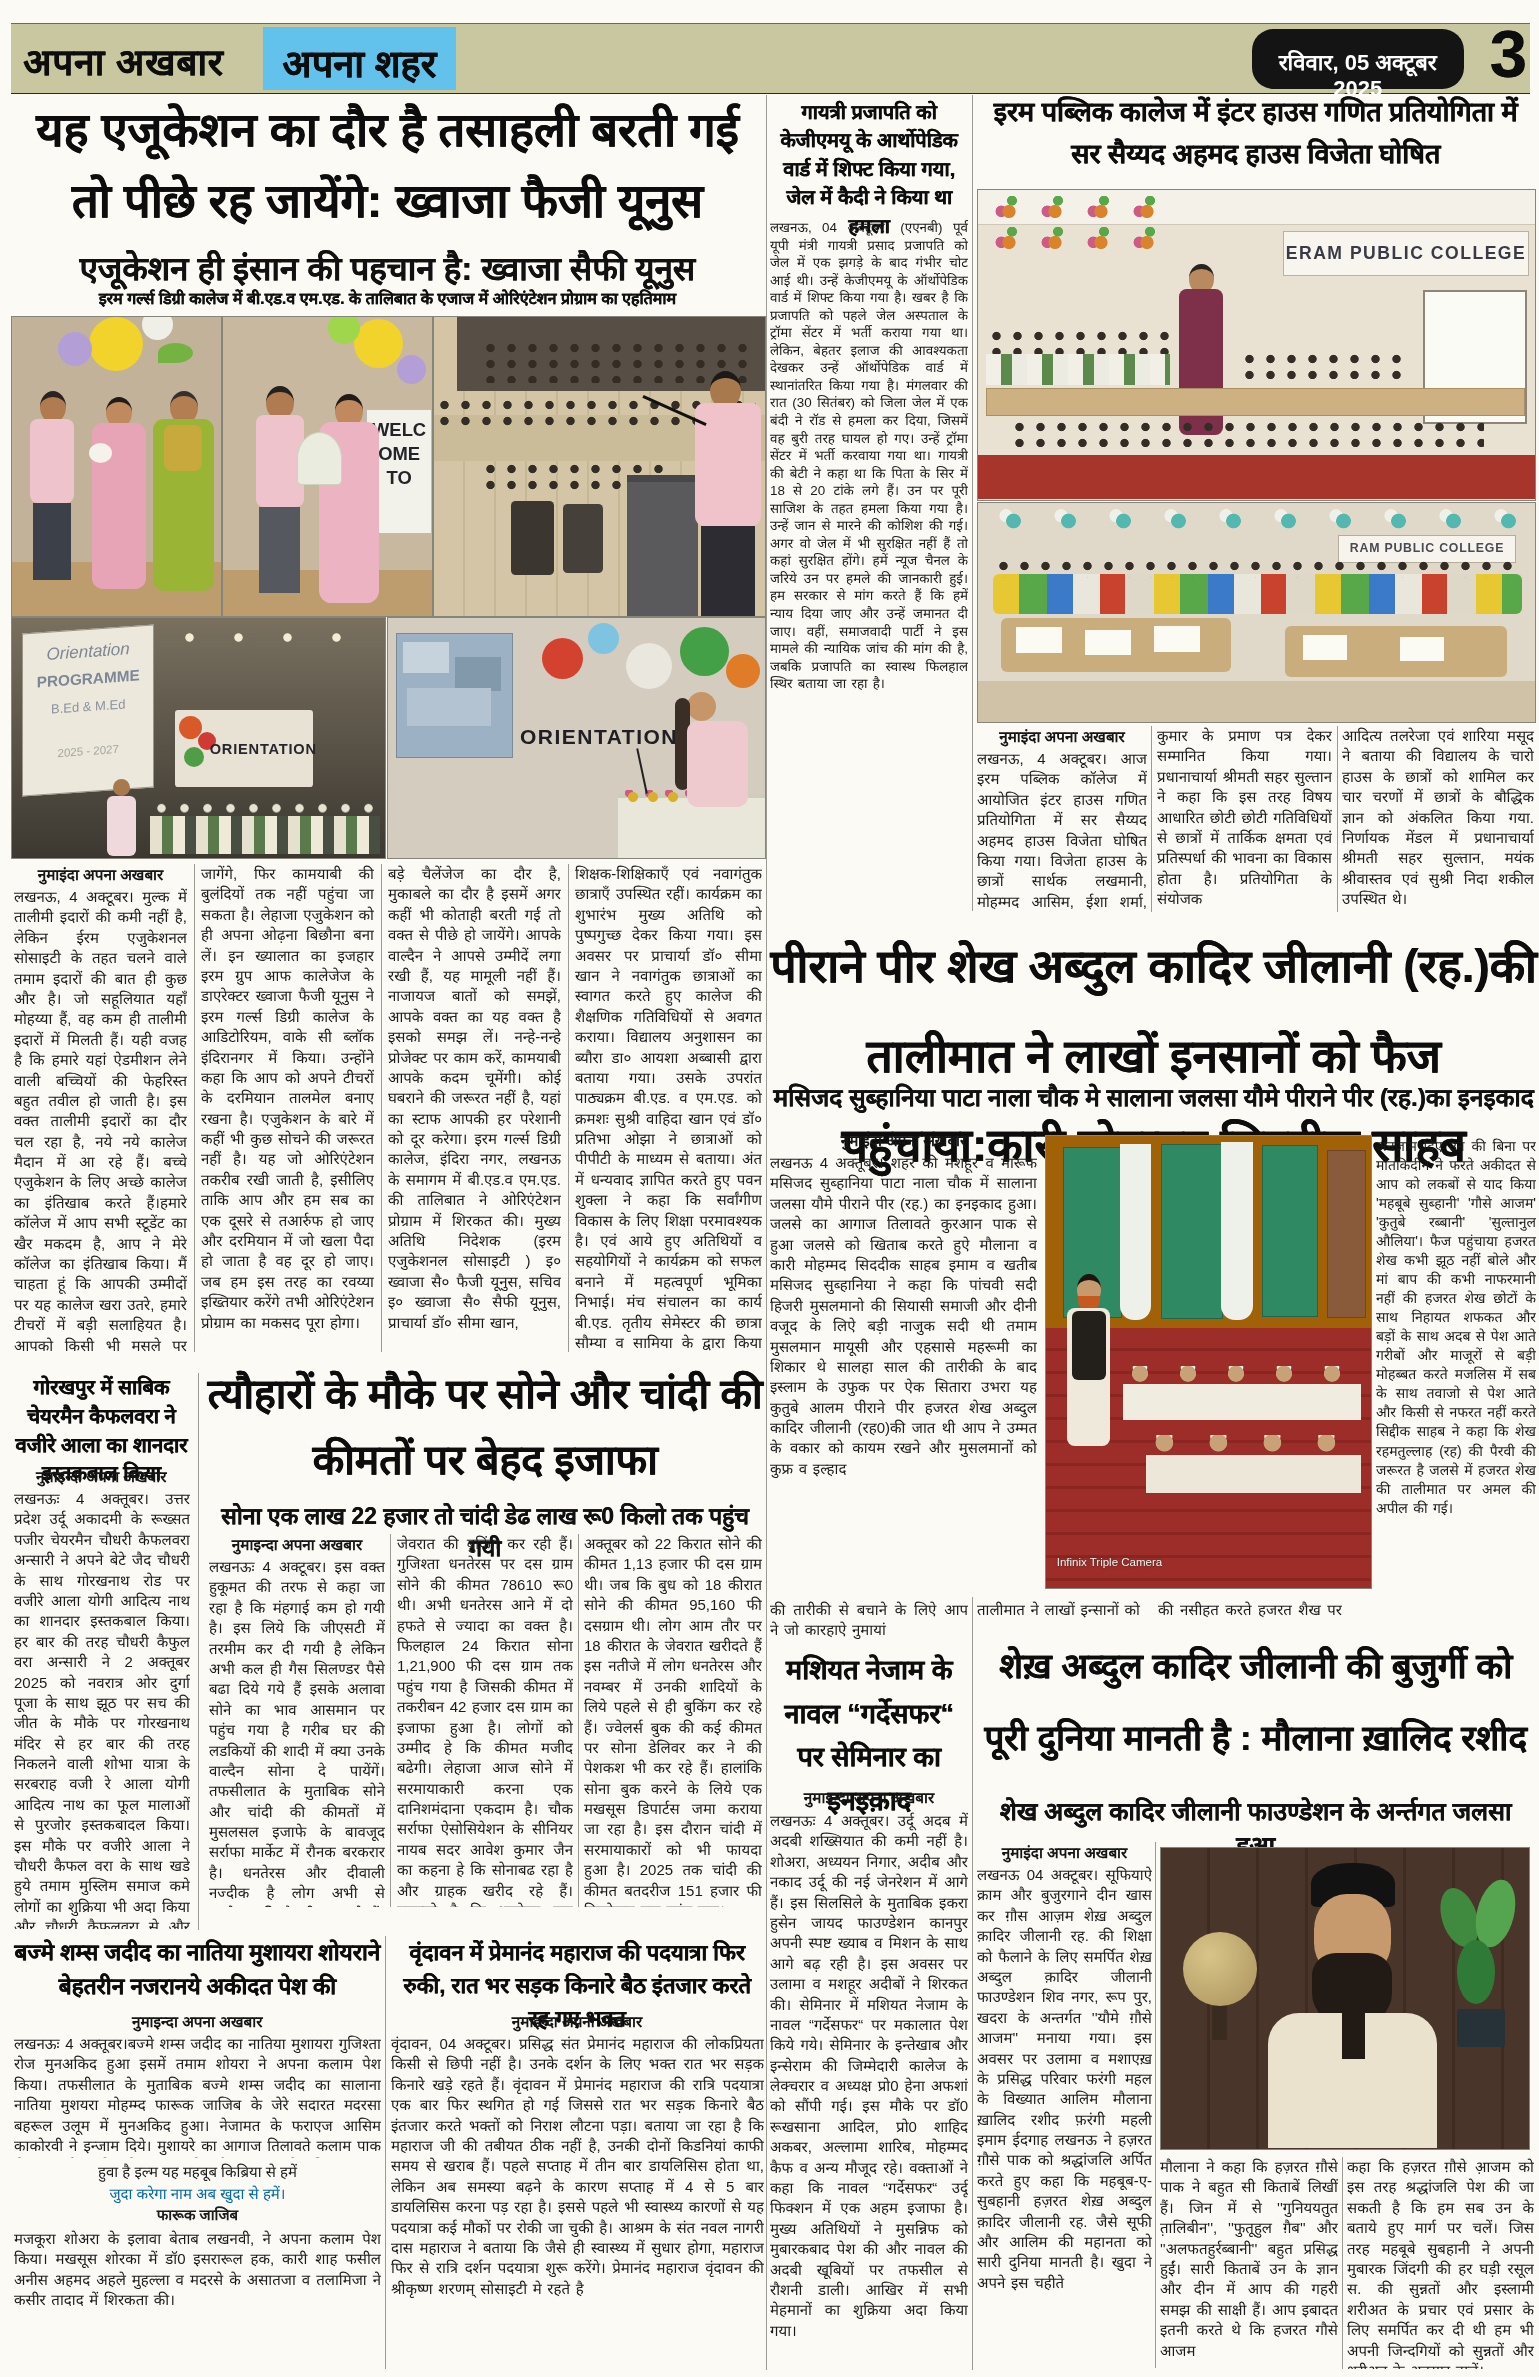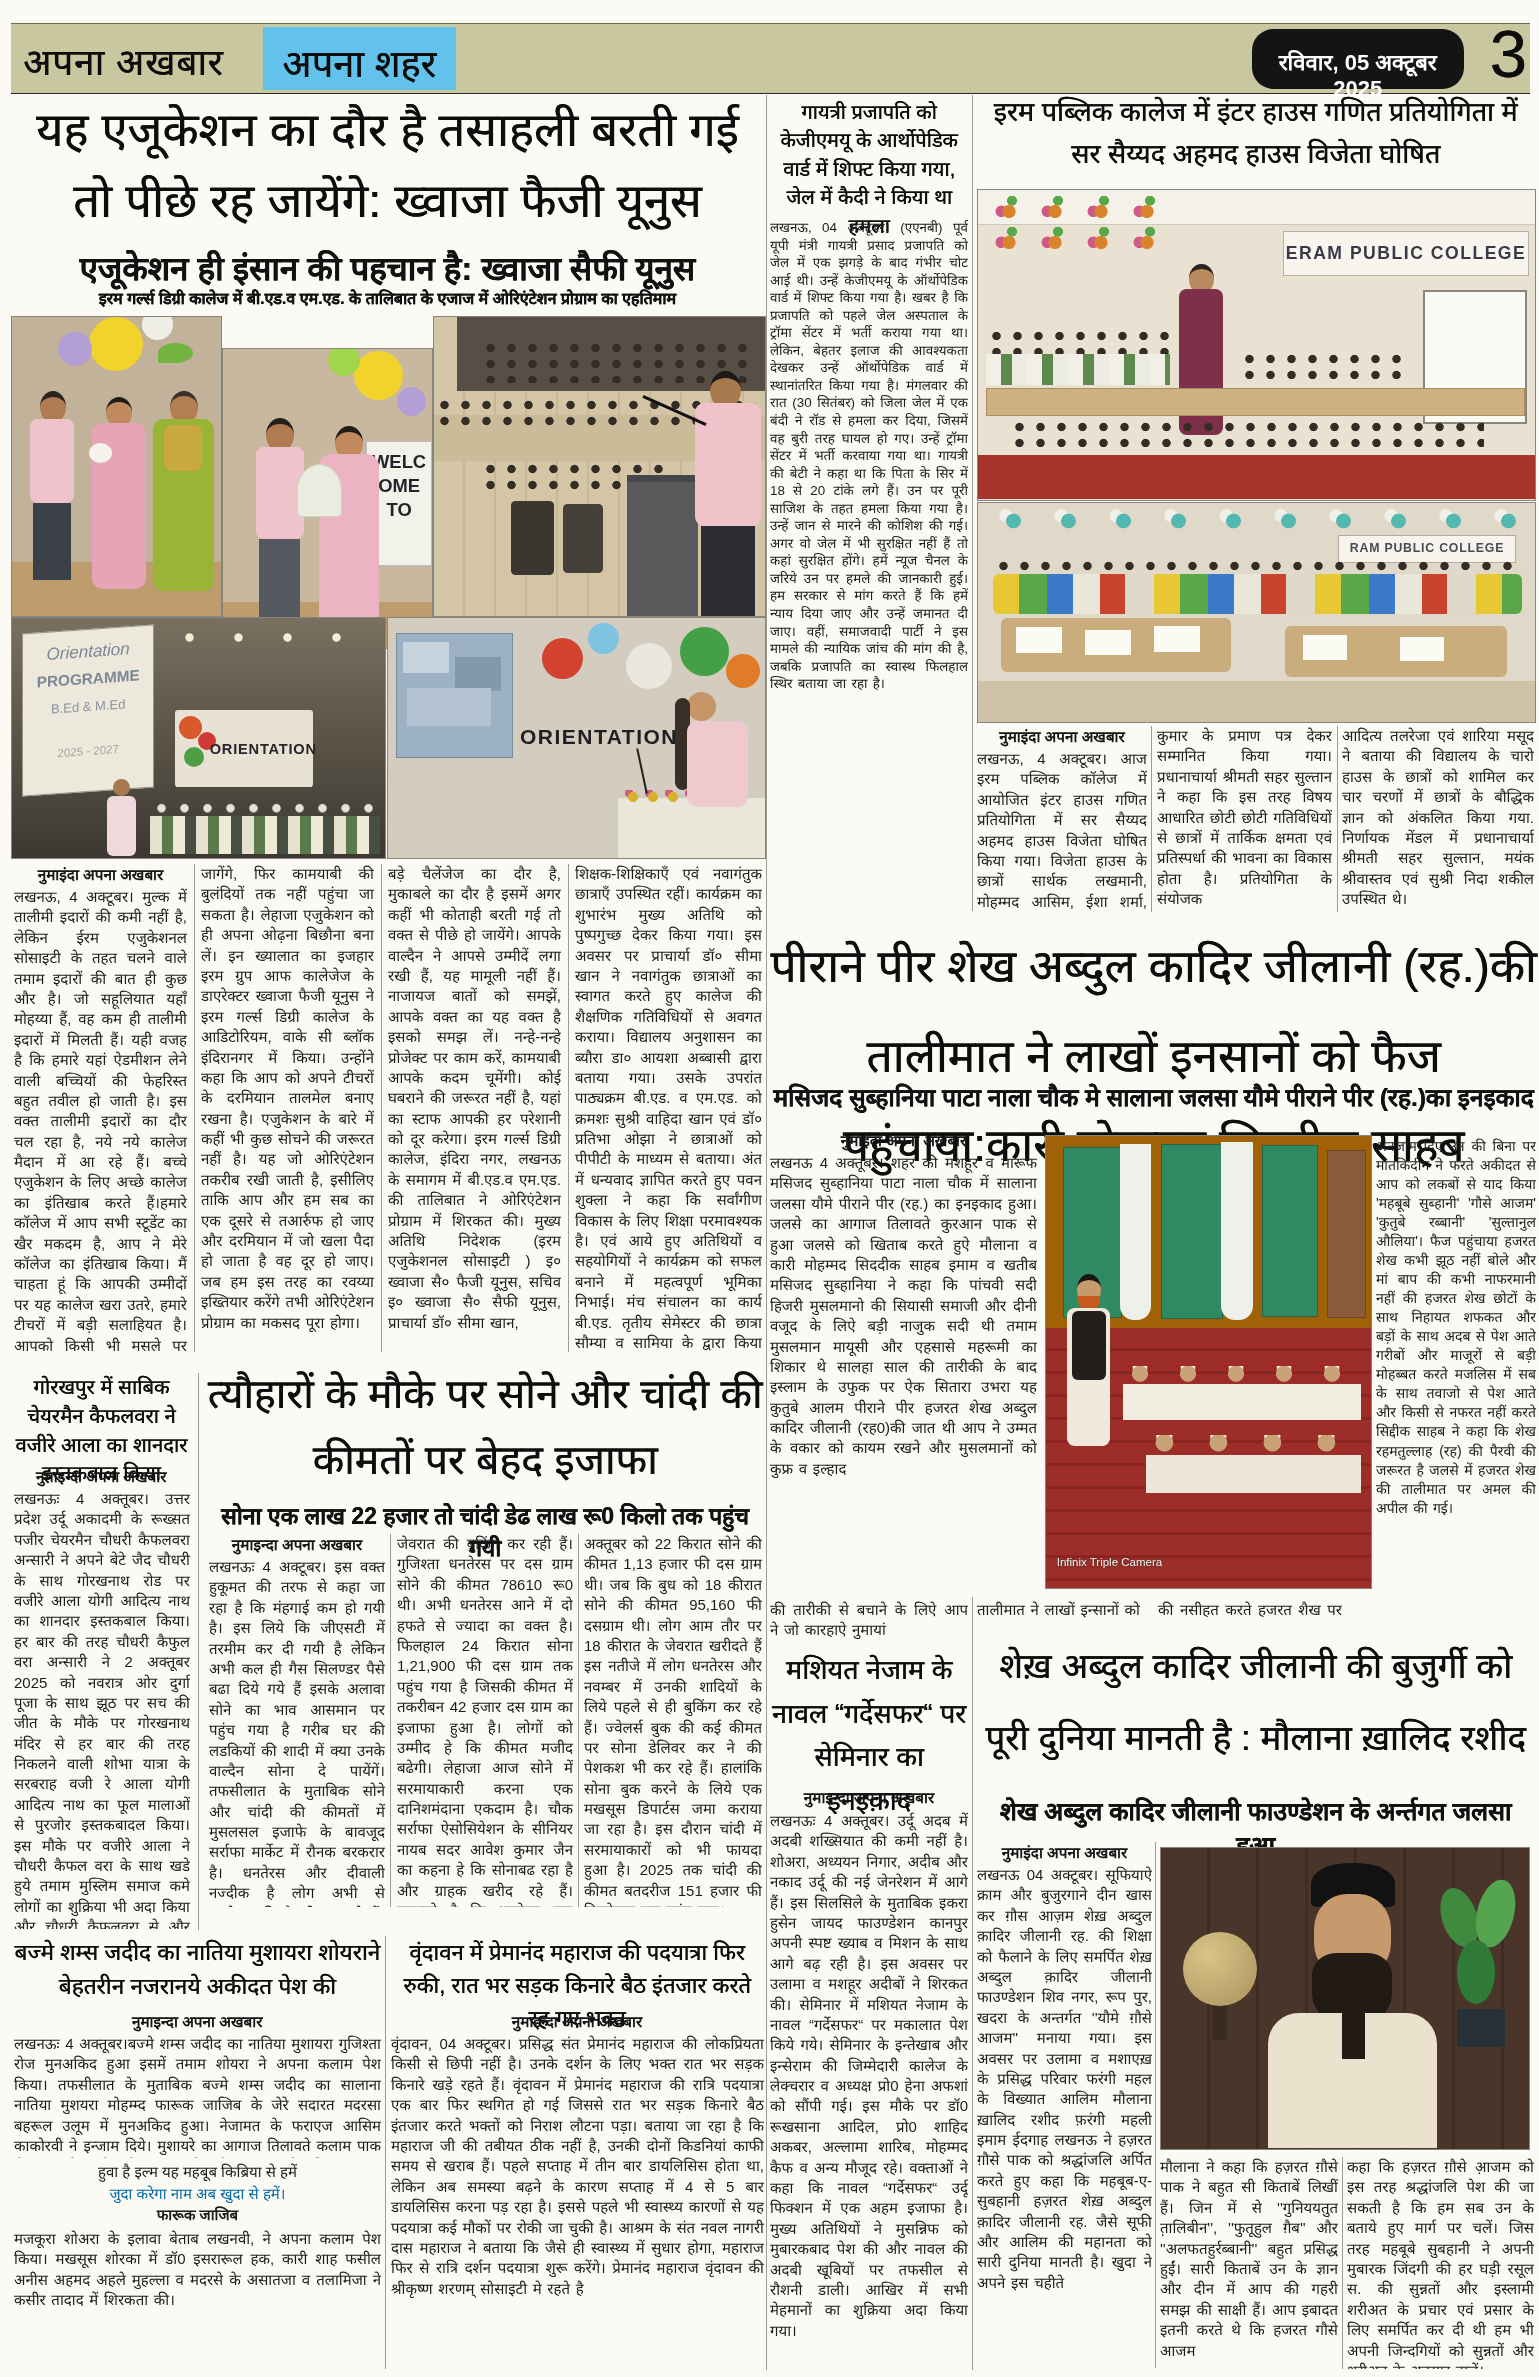--- a/index.html
+++ b/index.html
@@ -1,19 +1,19 @@
 <!DOCTYPE html>
 <html lang="hi" style="font-size:12.3px"><head>
 <meta charset="utf-8">
 <style>
   html,body{margin:0;padding:0;background:#e9e7e0;}
   #page{position:relative;width:1540px;height:2377px;background:#fbfaf5;
         font-family:"Liberation Sans","DejaVu Sans",sans-serif;color:#1c1c1c;}
   .c{position:absolute;}
-  .hd{font-weight:400;color:#0d0d0d;text-align:center;text-shadow:0.5px 0 #0d0d0d;}
+  .hd{font-weight:700;color:#0d0d0d;text-align:center;text-shadow:0.5px 0 #0d0d0d;}
   .sub{font-weight:800;color:#111;text-align:center;text-shadow:0.3px 0 #111;}
   .by{font-weight:700;text-align:center;color:#151515;font-size:15.3px;}
   .bt{font-size:15px;line-height:1.36;text-align:justify;color:#1b1b1b;overflow:hidden;word-spacing:1.5px;}
   .vr{position:absolute;width:0.8px;background:#9b9b93;}
   .hr{position:absolute;height:1.5px;background:#17171
 4;}
   .ph{position:absolute;overflow:hidden;border:0.8px solid #85857c;background:#c9bca3;}
   .heads{background-image:radial-gradient(circle,#342d26 3.8px,transparent 4.6px);background-size:21px 16px;}
   .heads2{background-image:radial-gradient(circle,#e8e2d2 3.8px,transparent 4.6px);background-size:23px 18.4px;}
   .wood{background:repeating-linear-gradient(90deg,#d3c5a6 0 29px,#c6b795 29px 31px);}
@@ -58,21 +58,21 @@
       <div class="c" style="left:3.1px;top:26px;width:54px;height:166px;border-radius:10.7px;background:#e7a4b6;"></div>
       <div class="c" style="left:0px;top:46px;width:23px;height:20px;border-radius:50%;background:#f4f2ea;"></div>
     </div>
     <div class="c" style="left:140px;top:74px;width:64px;height:199px;">
       <div class="c" style="left:18.4px;top:0;width:28px;height:28px;border-radius:50%;background:#b27e52;border-top:5.4px solid #35302c;"></div>
       <div class="c" style="left:1.5px;top:28px;width:61px;height:172px;border-radius:10.7px;background:#9ab435;"></div>
       <div class="c" style="left:12.3px;top:34px;width:38px;height:46px;border-radius:7.7px;background:#c8a93e;"></div>
     </div>
   </div>
 
-  <div class="ph" style="left:222px;top:316px;width:209px;height:299px;background:#c8b89f;margin-top:32px;">
+  <div class="ph" style="left:222px;top:316px;width:209px;height:299px;background:#c8b89f;">
     <div class="c" style="left:100px;top:-4.6px;width:107px;height:92px;">
       <div class="c" style="left:31px;top:6.1px;width:49px;height:49px;border-radius:50%;background:#f2d32b;"></div>
       <div class="c" style="left:4.6px;top:0px;width:32px;height:32px;border-radius:50%;background:#9fd64c;"></div>
       <div class="c" style="left:74px;top:43px;width:29px;height:29px;border-radius:50%;background:#b39fd6;"></div>
     </div>
     <div class="c" style="left:143px;top:92px;width:64px;height:123px;background:#f2f1ea;border:0.8px solid #bbb;">
       <div class="c" style="left:4.6px;top:7.7px;width:55px;font-size:18.4px;font-weight:900;color:#23232a;line-height:1.3;text-align:center;word-wrap:break-word;">WELCOME TO</div>
     </div>
     <div class="c" style="left:0;top:253px;width:209px;height:46px;background:#bd9c6d;"></div>
     <div class="c" style="left:28px;top:69px;width:57px;height:207px;">

